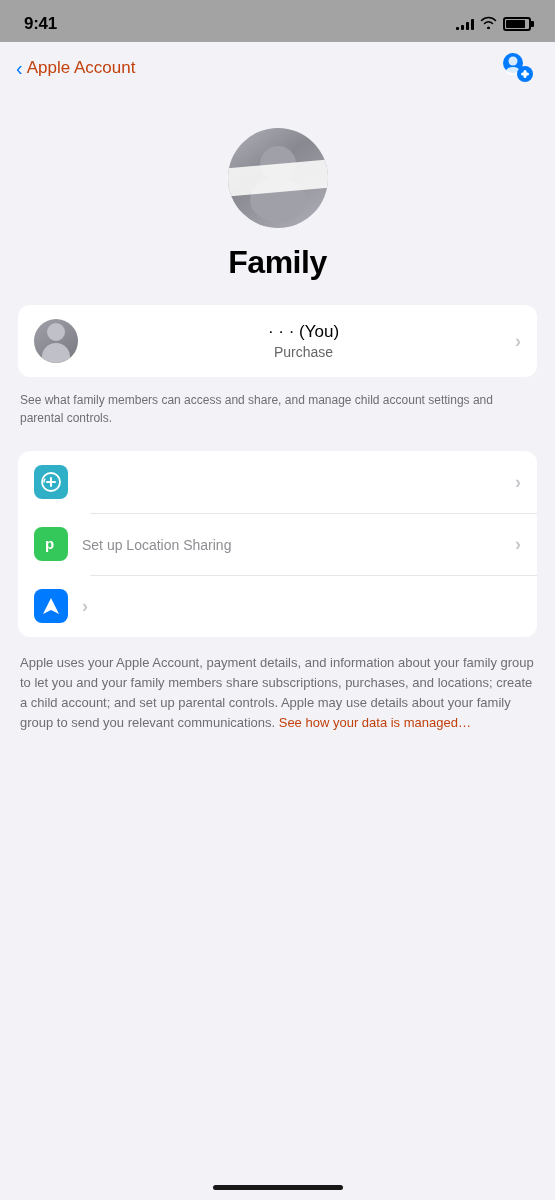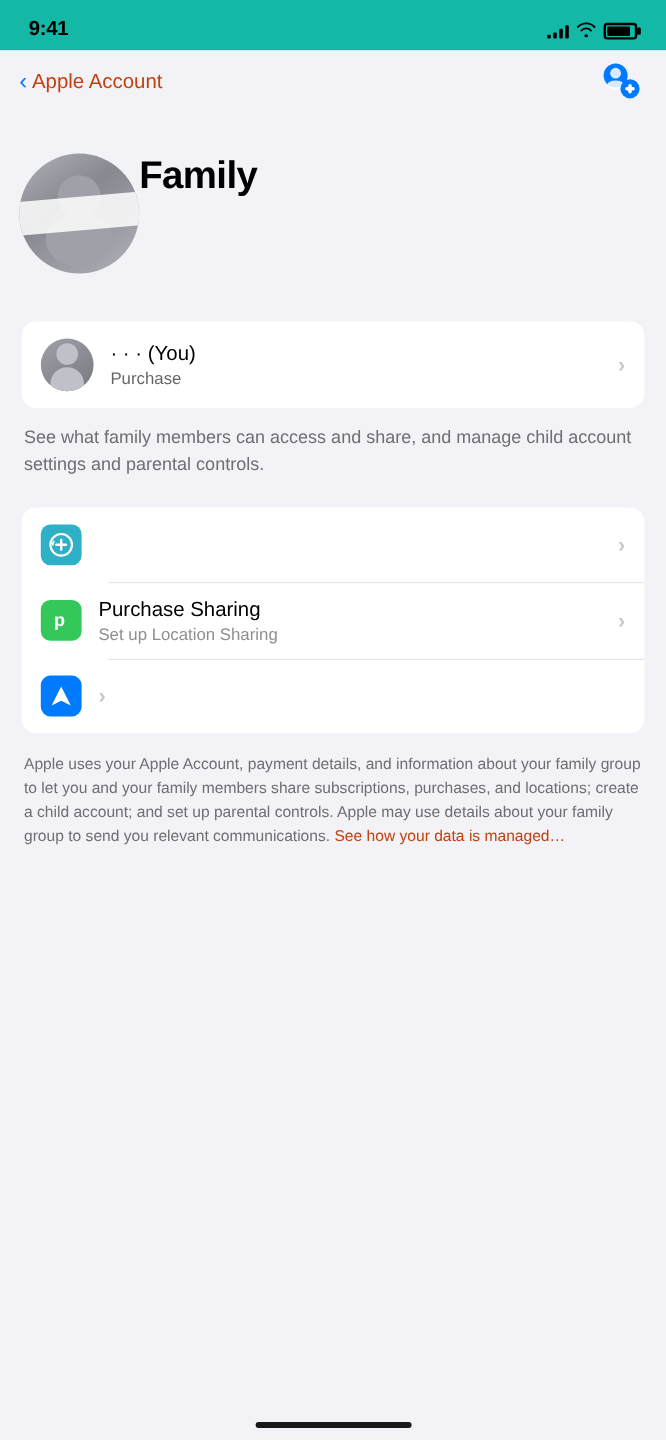--- a/index.html
+++ b/index.html
@@ -11,23 +11,23 @@
       background: #f2f2f7;
       font-family: -apple-system, 'SF Pro Text', 'Helvetica Neue', sans-serif;
       color: #000;
       position: relative;
     }
 
     
     .status-bar {
       display: flex;
       justify-content: space-between;
-      align-items: flex-end;
+      align-items: center;
       padding: 14px 24px 8px 24px;
-      background: #14b8a6;
+      background: #a3a3a3;
     }
 
     .status-time {
       font-size: 17px;
       font-weight: 600;
       letter-spacing: -0.3px;
     }
 
     .status-icons {
       display: flex;
@@ -122,23 +122,23 @@
     }
 
     
     .content {
       padding: 10px 0 40px 0;
     }
 
     
     .family-avatar-section {
       display: flex;
-      flex-direction: row;
-      align-items: flex-start;
-      padding: 20px 0 24px 16px;
+      flex-direction: column;
+      align-items: center;
+      padding: 20px 0 24px 0;
     }
 
     .avatar-circle {
       width: 100px;
       height: 100px;
       border-radius: 50%;
       background: linear-gradient(145deg, #b0b0b8 0%, #888890 40%, #b0b0b8 100%);
       position: relative;
       overflow: hidden;
       margin-bottom: 16px;
@@ -181,20 +181,21 @@
       overflow: hidden;
     }
 
     
     .member-row {
       display: flex;
       align-items: center;
       padding: 14px 16px;
       cursor: pointer;
       position: relative;
+      text-align: center;
     }
 
     .member-avatar {
       width: 44px;
       height: 44px;
       border-radius: 50%;
       background: linear-gradient(145deg, #a0a0aa, #787880);
       position: relative;
       overflow: hidden;
       flex-shrink: 0;
@@ -218,21 +219,21 @@
     }
 
     .chevron-right {
       color: #c7c7cc;
       font-size: 18px;
       font-weight: 600;
     }
 
     
     .description-text {
-      font-size: 15px;
+      font-size: 12px;
       color: #6e6e73;
       line-height: 1.5;
       padding: 6px 20px 16px 20px;
     }
 
     
     .settings-card {
       background: #fff;
       border-radius: 12px;
       margin: 8px 18px 8px 18px;
@@ -446,21 +447,20 @@
     </div>
 
     <div class="settings-row">
       <div class="settings-icon green">
         <svg viewBox="0 0 22 22" fill="none">
 
           <text x="5" y="16" font-size="15" font-weight="700" fill="white" font-family="sans-serif">p</text>
         </svg>
       </div>
       <div class="settings-info">
-        <div class="settings-title">Purchase Sharing</div>
         <div class="settings-subtitle">Set up Location Sharing</div>
       </div>
       <span class="chevron-right">›</span>
     </div>
 
     <div class="settings-row">
       <div class="settings-icon blue">
         <svg viewBox="0 0 22 22" fill="none">
 
           <path d="M11 3L3 19l8-4 8 4L11 3z" fill="white"></path>

